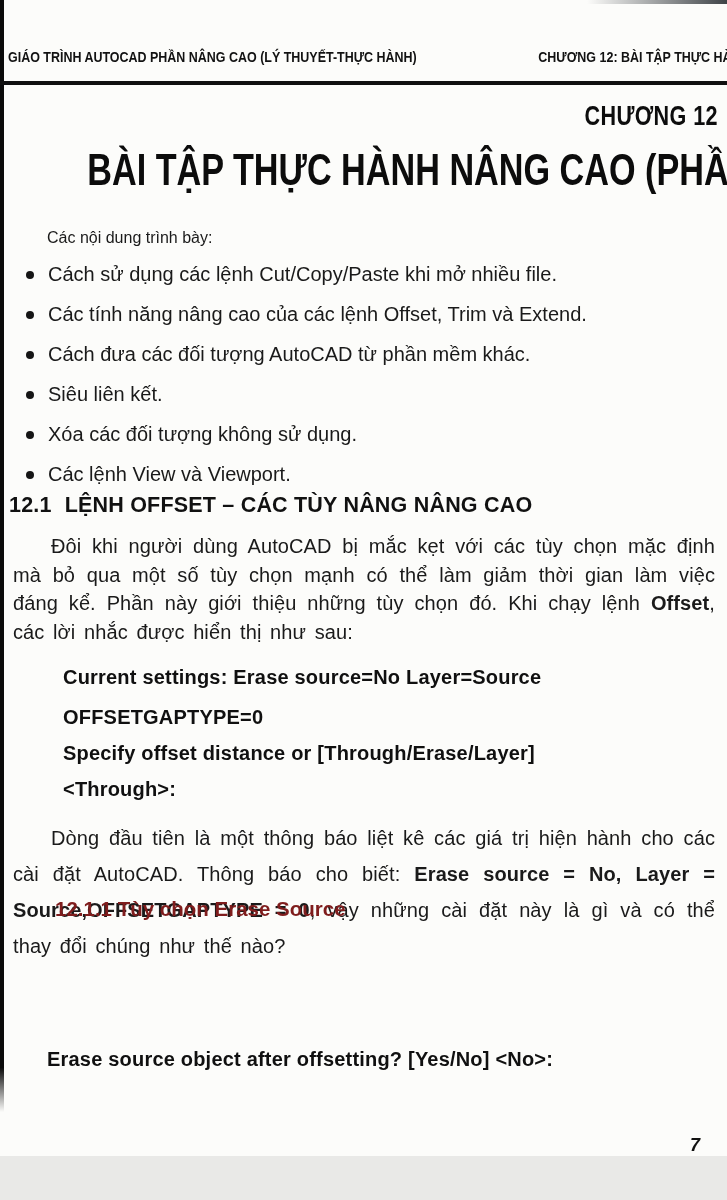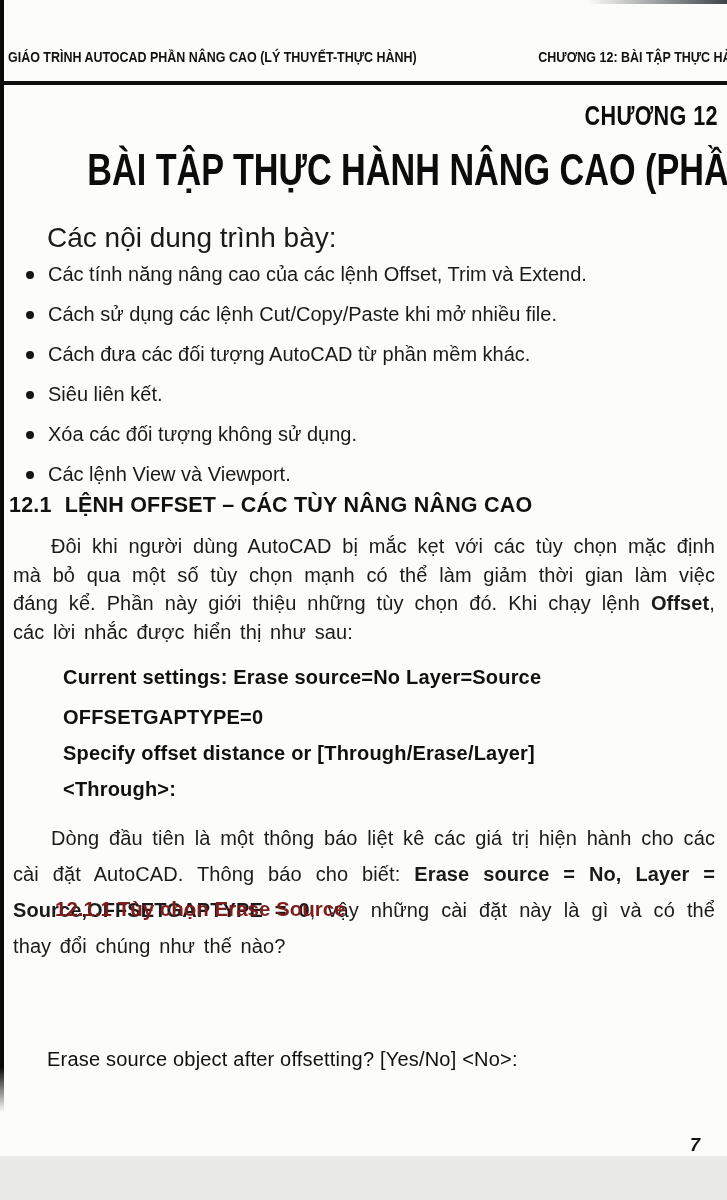--- a/index.html
+++ b/index.html
@@ -48,21 +48,21 @@
   .chapter-title {
     position: absolute; top: 144px; left: 0; width: 727px;
     margin: 0; text-align: center;
     font-size: 45px; font-weight: 700; color: #0c0c0c;
     transform: scaleX(.76); transform-origin: center;
     white-space: nowrap; letter-spacing: 0;
   }
   
   .intro {
     position: absolute; top: 225px; left: 9px; right: 16px; margin: 0;
-    font-size: 28px; line-height: 26px; text-indent: 38px;
+    font-size: 16px; line-height: 26px; text-indent: 38px;
   }
   .bullets {
     position: absolute; top: 262px; left: 9px; right: 16px;
     margin: 0; padding: 0; list-style: none;
   }
   .bullets li { height: 40px; display: flex; align-items: flex-start; }
   .dot {
     flex: none; width: 8px; height: 8px; border-radius: 50%;
     background: #151515; margin: 9px 0 0 17px;
   }
@@ -95,21 +95,21 @@
   .cmd2 { top: 690px; }
   .cmd3 { top: 726px; }
   .cmd4 { top: 762px; }
 
   .subsec-heading {
     position: absolute; top: 889px; left: 47px; margin: 8px;
     font-size: 20.5px; font-weight: 700; color: #7f1d1d; white-space: nowrap;
   }
   .erase-prompt {
     position: absolute; top: 1048px; left: 47px; margin: 0;
-    font-size: 20px; font-weight: 400; color: #101010; white-space: nowrap;
+    font-size: 20px; font-weight: 700; color: #101010; white-space: nowrap;
     letter-spacing: .2px;
   }
   .p4 {
     position: absolute; top: 1083px; left: 47px; margin: 0;
     font-size: 20px; line-height: 26px;
   }
   .page-number {
     position: absolute; top: 1135px; right: 27px;
     font-size: 18px; font-weight: 700; font-style: italic; color: #111;
   }
@@ -129,25 +129,25 @@
   <div class="header-rule"></div>
 
   <div class="chapter-label">CHƯƠNG 12</div>
   <h1 class="chapter-title">BÀI TẬP THỰC HÀNH NÂNG CAO (PHẦN 1)</h1>
 
   <p class="intro">Các nội dung trình bày:</p>
 
   <ul class="bullets">
     <li>
       <span class="dot"></span>
-      <span class="bullet-text">Các tính năng nâng cao của các lệnh Offset, Trim và Extend.</span>
+      <span class="bullet-text">Cách sử dụng các lệnh Cut/Copy/Paste khi mở nhiều file.</span>
     </li>
     <li>
       <span class="dot"></span>
-      <span class="bullet-text">Cách sử dụng các lệnh Cut/Copy/Paste khi mở nhiều file.</span>
+      <span class="bullet-text">Các tính năng nâng cao của các lệnh Offset, Trim và Extend.</span>
     </li>
     <li>
       <span class="dot"></span>
       <span class="bullet-text">Cách đưa các đối tượng AutoCAD từ phần mềm khác.</span>
     </li>
     <li>
       <span class="dot"></span>
       <span class="bullet-text">Siêu liên kết.</span>
     </li>
     <li>

